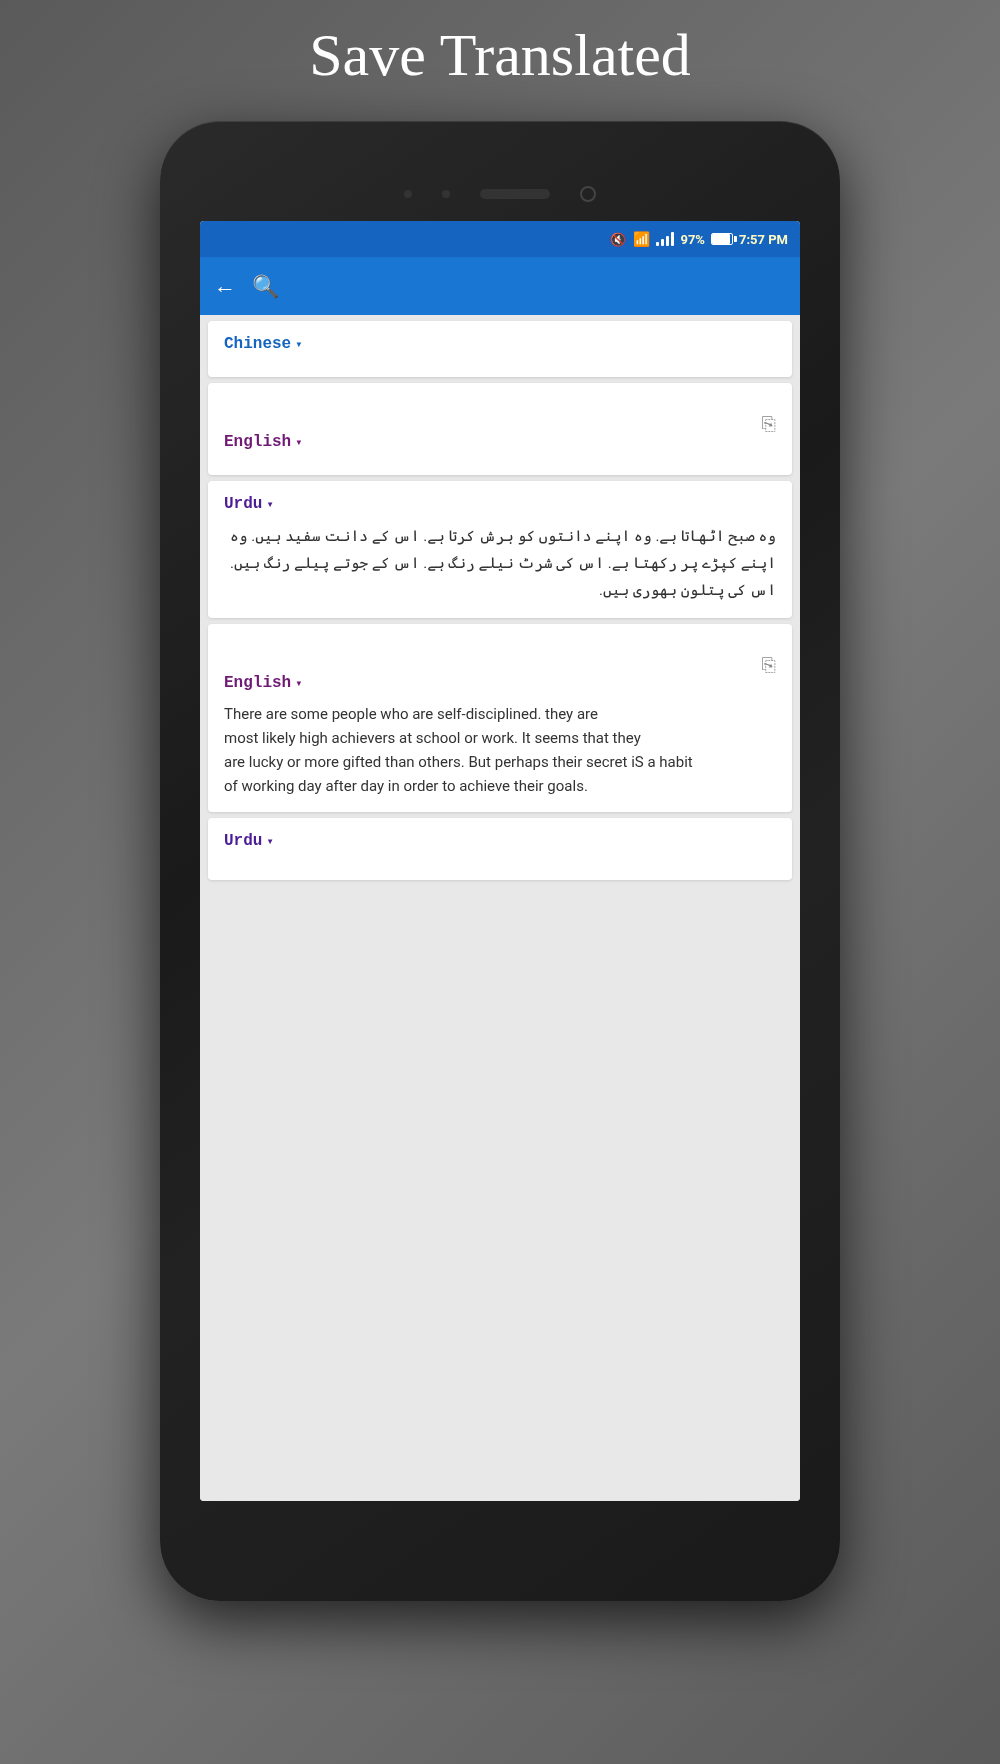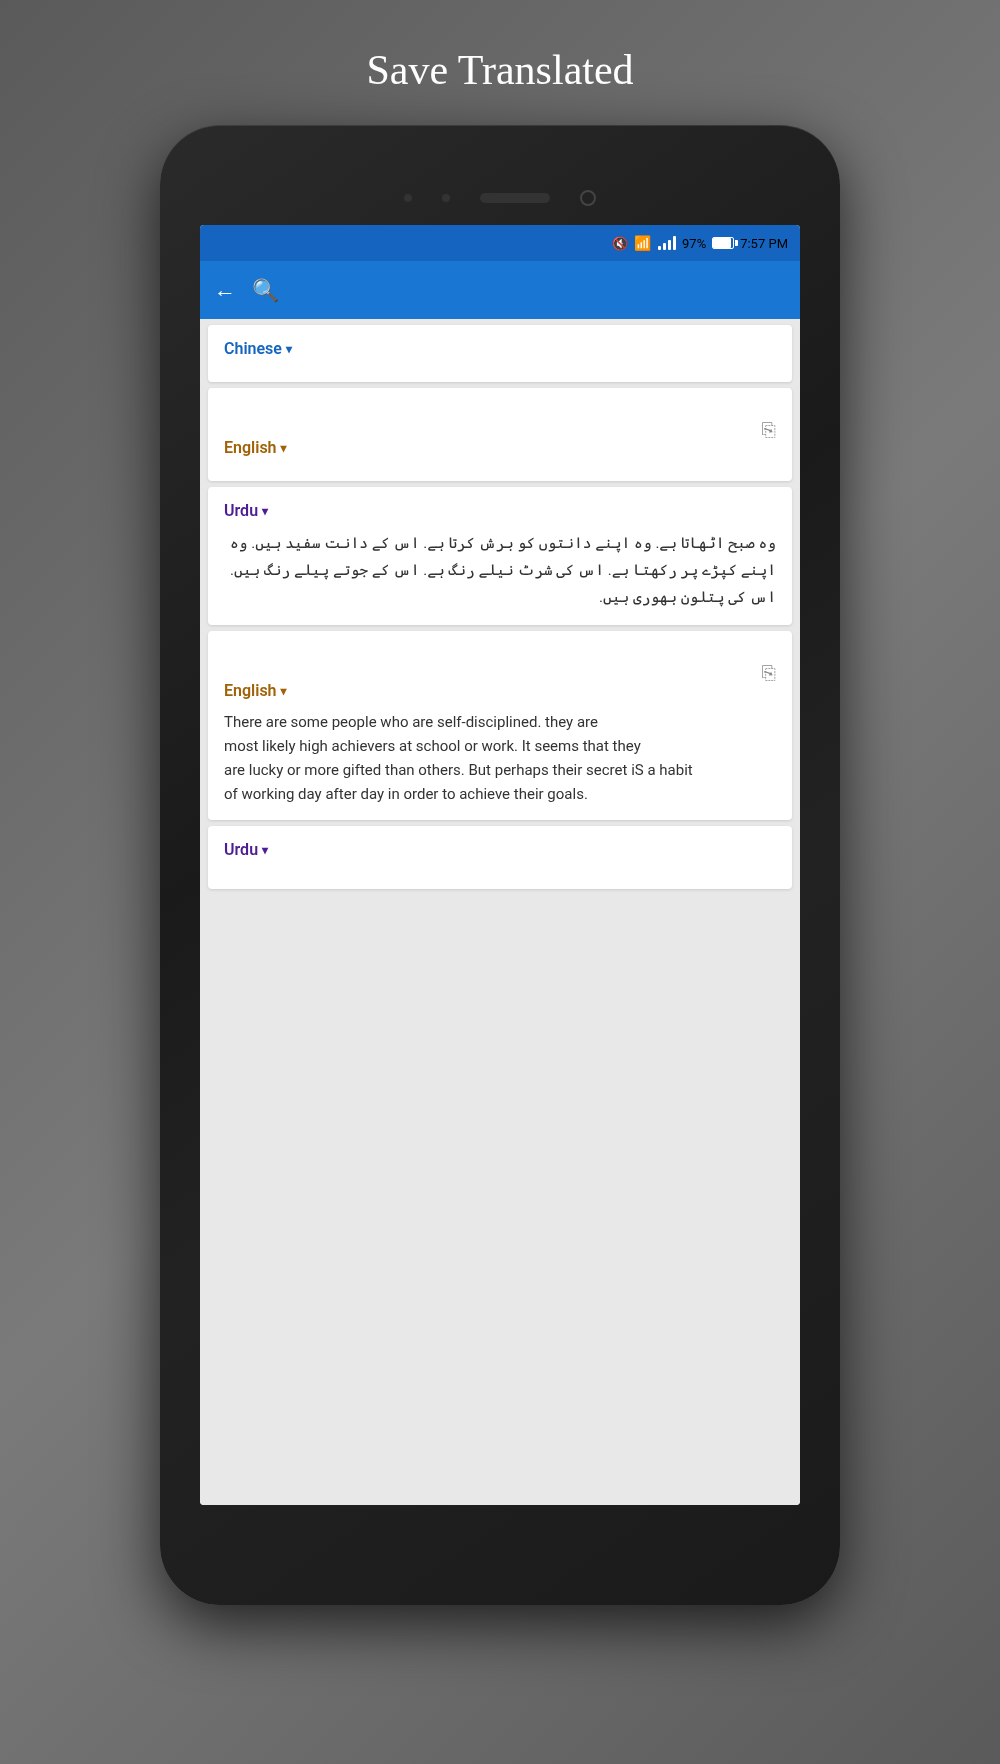--- a/index.html
+++ b/index.html
@@ -11,24 +11,24 @@
       background: linear-gradient(135deg, #5a5a5a 0%, #7a7a7a 50%, #5a5a5a 100%);
       display: flex;
       flex-direction: column;
       align-items: center;
       font-family: 'Roboto', Arial, sans-serif;
       overflow: hidden;
     }
 
     .promo-title {
       color: #ffffff;
-      font-size: 42px;
+      font-size: 60px;
       font-weight: 300;
       text-align: center;
-      margin-top: 45px;
+      margin-top: 19px;
       margin-bottom: 30px;
       line-height: 1.2;
       font-family: Georgia, serif;
     }
 
     .phone-wrapper {
       width: 680px;
       height: 1480px;
       position: relative;
     }
@@ -96,23 +96,23 @@
       gap: 8px;
     }
 
     .status-icons {
       display: flex;
       align-items: center;
       gap: 6px;
     }
 
     .status-text {
-      color: #000000;
+      color: #fef9c3;
       font-size: 13px;
-      font-weight: 400;
+      font-weight: 700;
     }
 
     
     .app-bar {
       height: 58px;
       background: #1976d2;
       display: flex;
       align-items: center;
       padding: 0 14px;
       gap: 16px;
@@ -159,24 +159,25 @@
       justify-content: space-between;
       margin-bottom: 10px;
     }
 
     .lang-label {
       font-size: 16px;
       font-weight: 600;
       display: flex;
       align-items: center;
       gap: 4px;
+      font-family: Liberation Mono, monospace;
     }
 
     .lang-label.chinese { color: #1565c0; }
-    .lang-label.english { color: #a16207; margin-top: 36px; }
+    .lang-label.english { color: #701a75; margin-top: 36px; }
     .lang-label.urdu { color: #4c1d95; }
 
     .dropdown-arrow {
       font-size: 12px;
     }
 
     .share-icon {
       color: #888;
       font-size: 18px;
       cursor: pointer;

